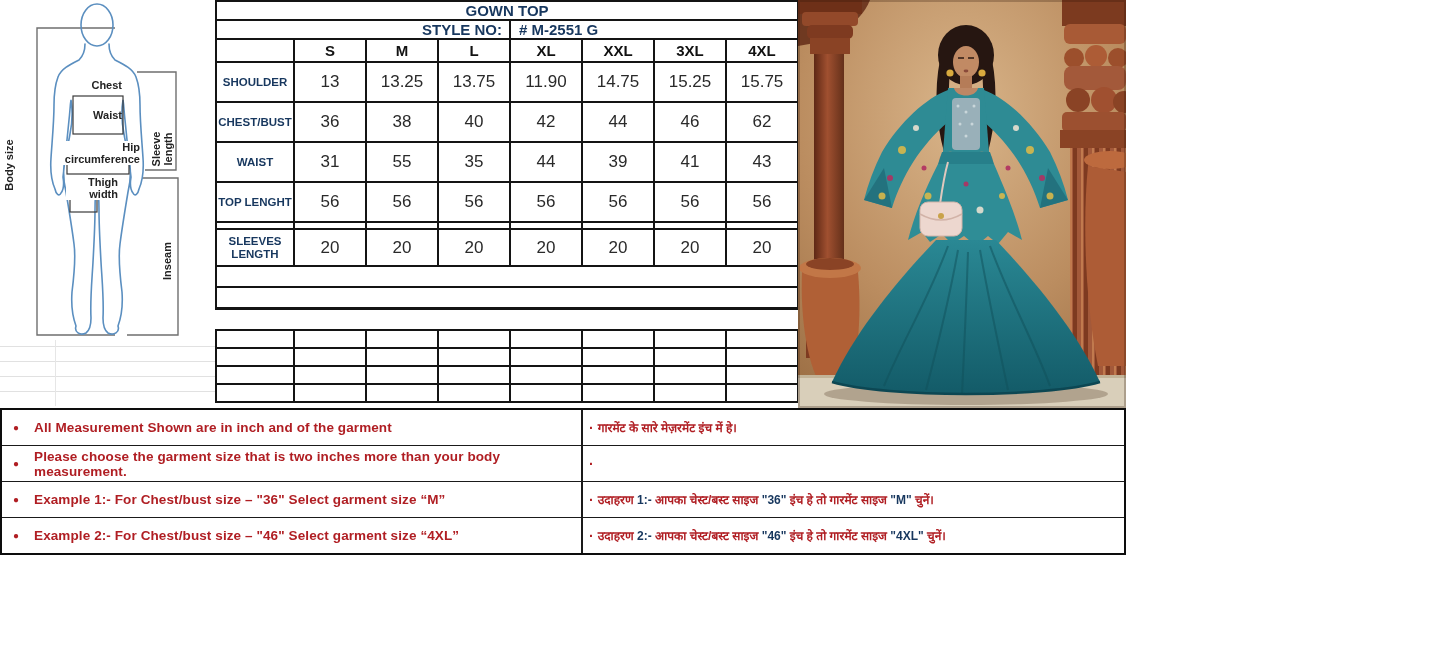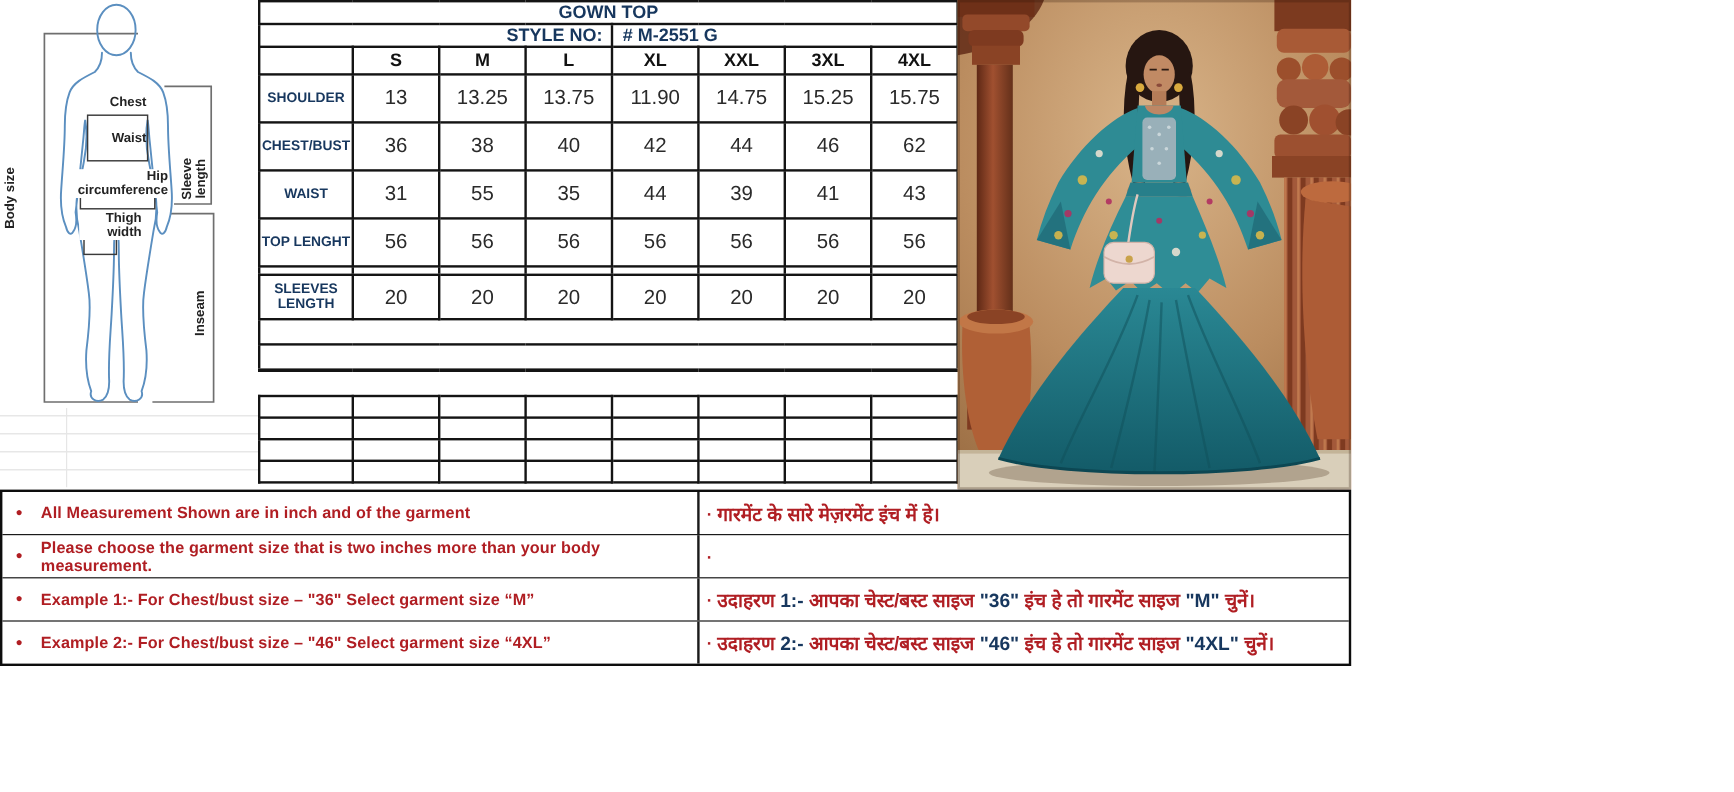--- a/index.html
+++ b/index.html
@@ -42,21 +42,21 @@
 
   
   .notes{position:absolute;left:0;top:408px;width:1126px;height:147px;border:2.5px solid #0d0d0d;display:flex;flex-direction:column;background:#fff;}
   .note-row{flex:1;display:flex;border-bottom:1.5px solid #1a1a1a;}
   .note-row:last-child{border-bottom:none;}
   .note-en{width:581px;border-right:2px solid #1a1a1a;display:flex;align-items:center;padding-left:11px;}
   .note-hi{flex:1;display:flex;align-items:center;padding-left:6px;}
   .bullet-en{color:var(--red);font-size:10px;margin-right:15px;}
   .bullet-hi{color:var(--red);font-size:14px;font-weight:700;margin-right:4px;}
   .en-text{font-size:13.5px;font-weight:700;color:var(--red);letter-spacing:.1px;}
-  .hi-text{font-size:16px;font-weight:700;color:var(--red);font-family:"Liberation Sans","DejaVu Sans",sans-serif;text-align:right;}
+  .hi-text{font-size:12px;font-weight:700;color:var(--red);font-family:"Liberation Sans","DejaVu Sans",sans-serif;text-align:right;}
   .seg-red{color:var(--red);}
   .seg-navy{color:var(--navy);}
 </style>
 </head>
 <body>
 
 <div class="canvas">
 
   <div class="left-panel">
     <svg width="215" height="408" viewBox="0 0 215 408">

